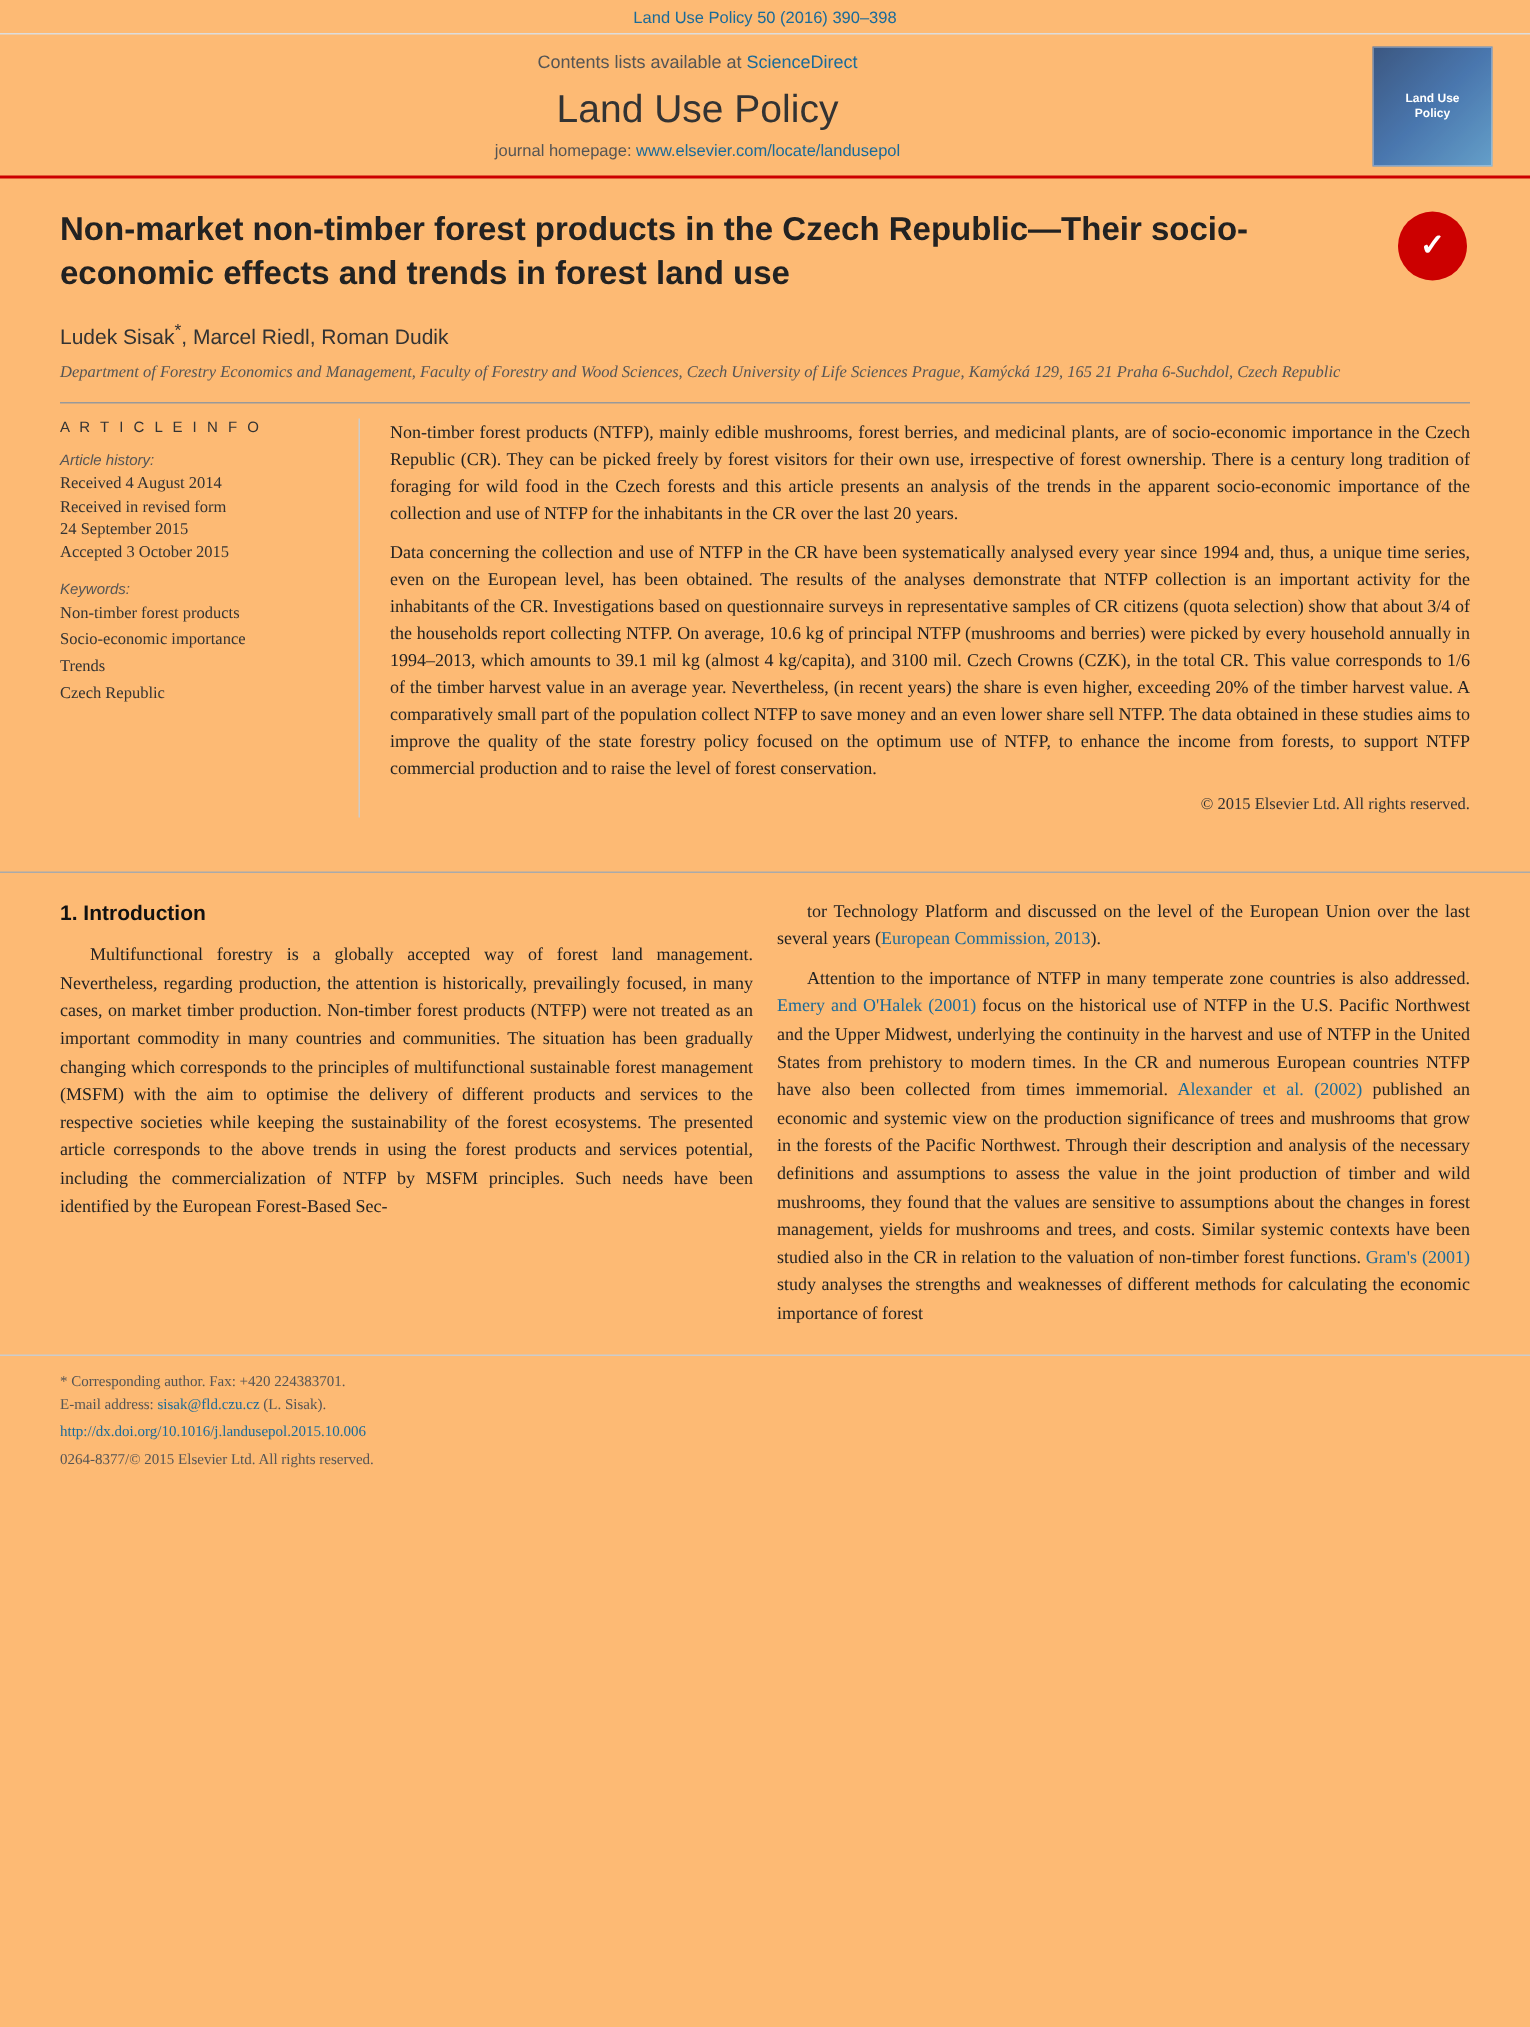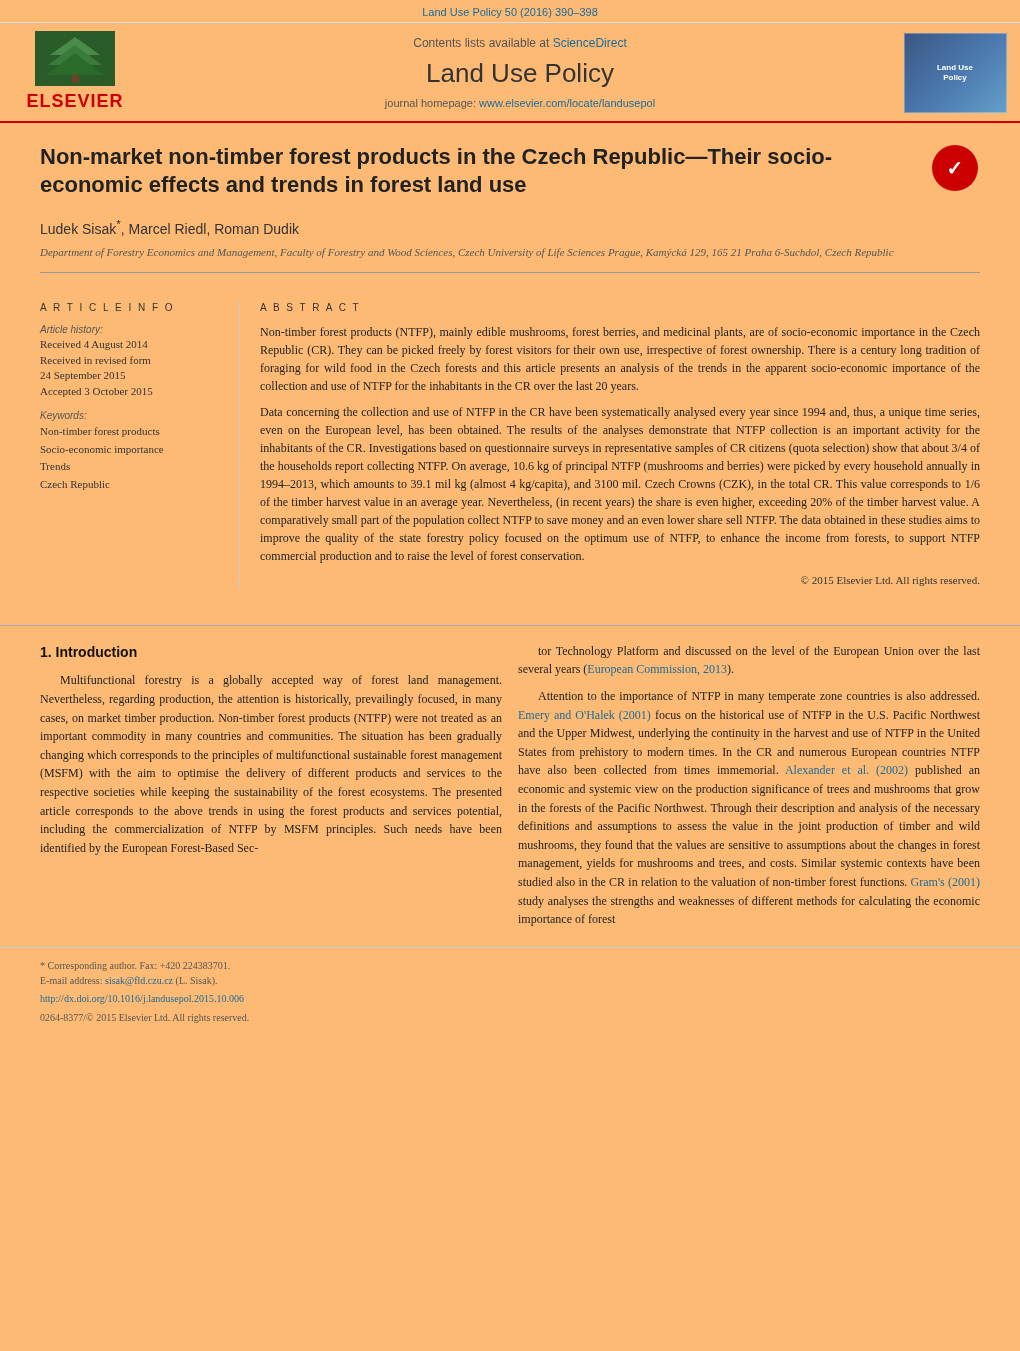--- a/index.html
+++ b/index.html
@@ -80,21 +80,21 @@
       color: #1a6b9a;
       text-decoration: none;
     }
     .journal-logo-right {
       width: 90px;
       display: flex;
       flex-direction: column;
       align-items: center;
     }
     .journal-logo-box {
-      width: 103px;
+      width: 80px;
       height: 80px;
       background: linear-gradient(135deg, #1a3a6b 0%, #2a5fa0 50%, #4a8fc0 100%);
       display: flex;
       flex-direction: column;
       align-items: center;
       justify-content: center;
       padding: 0;
     }
     .journal-logo-box .logo-inner {
       background: rgba(255,255,255,0.15);
@@ -177,21 +177,21 @@
       color: #555;
       margin-bottom: 12px;
       line-height: 1.4;
     }
     
     .two-col {
       display: flex;
       gap: 20px;
       margin-top: 10px;
       border-top: 1px solid #999;
-      padding-top: 28px;
+      padding-top: 10px;
     }
     .left-col {
       width: 200px;
       flex-shrink: 0;
       border-right: 1px solid #ccc;
       padding-right: 15px;
     }
     .right-col {
       flex: 1;
     }
@@ -298,34 +298,20 @@
 <body>
 
 <div class="page">
 
   <div class="top-journal-line">
     <span>Land Use Policy 50 (2016) 390–398</span>
   </div>
 
   <div class="journal-header">
 
-    <div class="elsevier-logo">
-      <div class="tree-img">
-        <svg width="75" height="52" viewBox="0 0 75 52">
-          <rect width="75" height="52" fill="#2a5c2a"></rect>
-
-          <rect x="34" y="38" width="7" height="12" fill="#6b4226"></rect>
-
-          <polygon points="37,4 12,22 62,22" fill="#4a8a4a"></polygon>
-          <polygon points="37,12 10,32 64,32" fill="#3a7a3a"></polygon>
-          <polygon points="37,20 8,42 66,42" fill="#2a6a2a"></polygon>
-        </svg>
-      </div>
-      <div class="elsevier-text">ELSEVIER</div>
-    </div>
 
     <div class="journal-center">
       <div class="contents-line">
         <span>Contents lists available at</span>
         <a class="sciencedirect-link">ScienceDirect</a>
       </div>
       <div class="journal-title-large">Land Use Policy</div>
       <div class="homepage-line">
         <span>journal homepage:</span>
         <a class="homepage-link">www.elsevier.com/locate/landusepol</a>
@@ -376,21 +362,20 @@
         <div class="keywords-section">
           <div class="info-label">Keywords:</div>
           <div class="keyword-item">Non-timber forest products</div>
           <div class="keyword-item">Socio-economic importance</div>
           <div class="keyword-item">Trends</div>
           <div class="keyword-item">Czech Republic</div>
         </div>
       </div>
 
       <div class="right-col">
-        <div class="section-heading">A B S T R A C T</div>
         <div class="abstract-text">
           <p>Non-timber forest products (NTFP), mainly edible mushrooms, forest berries, and medicinal plants, are of socio-economic importance in the Czech Republic (CR). They can be picked freely by forest visitors for their own use, irrespective of forest ownership. There is a century long tradition of foraging for wild food in the Czech forests and this article presents an analysis of the trends in the apparent socio-economic importance of the collection and use of NTFP for the inhabitants in the CR over the last 20 years.</p>
           <p>Data concerning the collection and use of NTFP in the CR have been systematically analysed every year since 1994 and, thus, a unique time series, even on the European level, has been obtained. The results of the analyses demonstrate that NTFP collection is an important activity for the inhabitants of the CR. Investigations based on questionnaire surveys in representative samples of CR citizens (quota selection) show that about 3/4 of the households report collecting NTFP. On average, 10.6 kg of principal NTFP (mushrooms and berries) were picked by every household annually in 1994–2013, which amounts to 39.1 mil kg (almost 4 kg/capita), and 3100 mil. Czech Crowns (CZK), in the total CR. This value corresponds to 1/6 of the timber harvest value in an average year. Nevertheless, (in recent years) the share is even higher, exceeding 20% of the timber harvest value. A comparatively small part of the population collect NTFP to save money and an even lower share sell NTFP. The data obtained in these studies aims to improve the quality of the state forestry policy focused on the optimum use of NTFP, to enhance the income from forests, to support NTFP commercial production and to raise the level of forest conservation.</p>
         </div>
         <div class="copyright-line">© 2015 Elsevier Ltd. All rights reserved.</div>
       </div>
     </div>
   </div>
 
   <hr class="section-divider">

